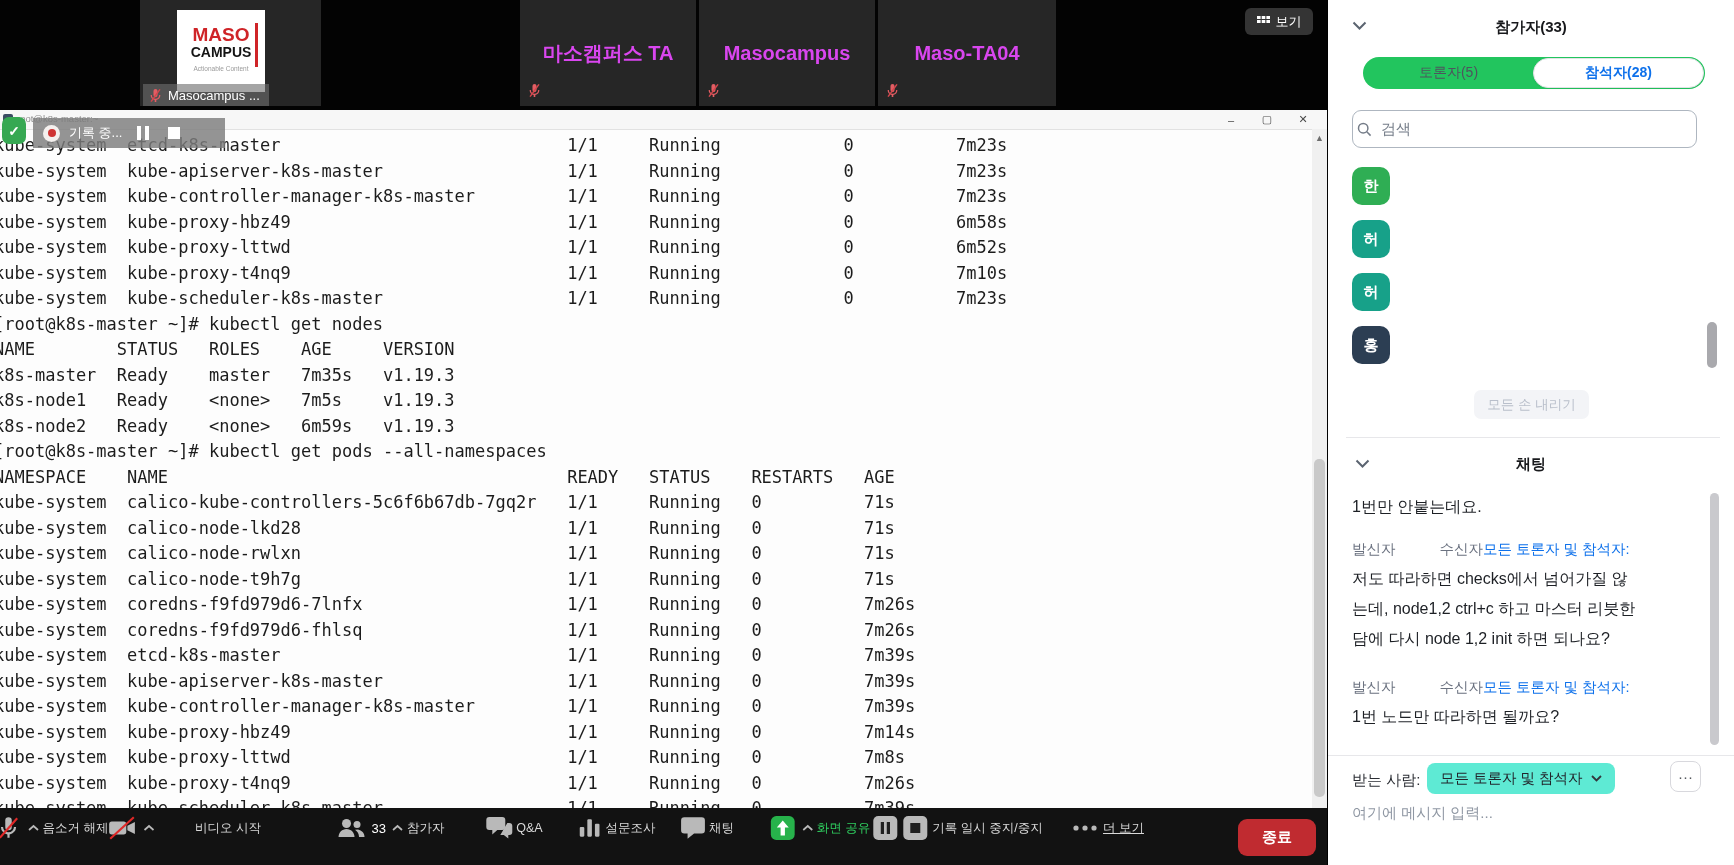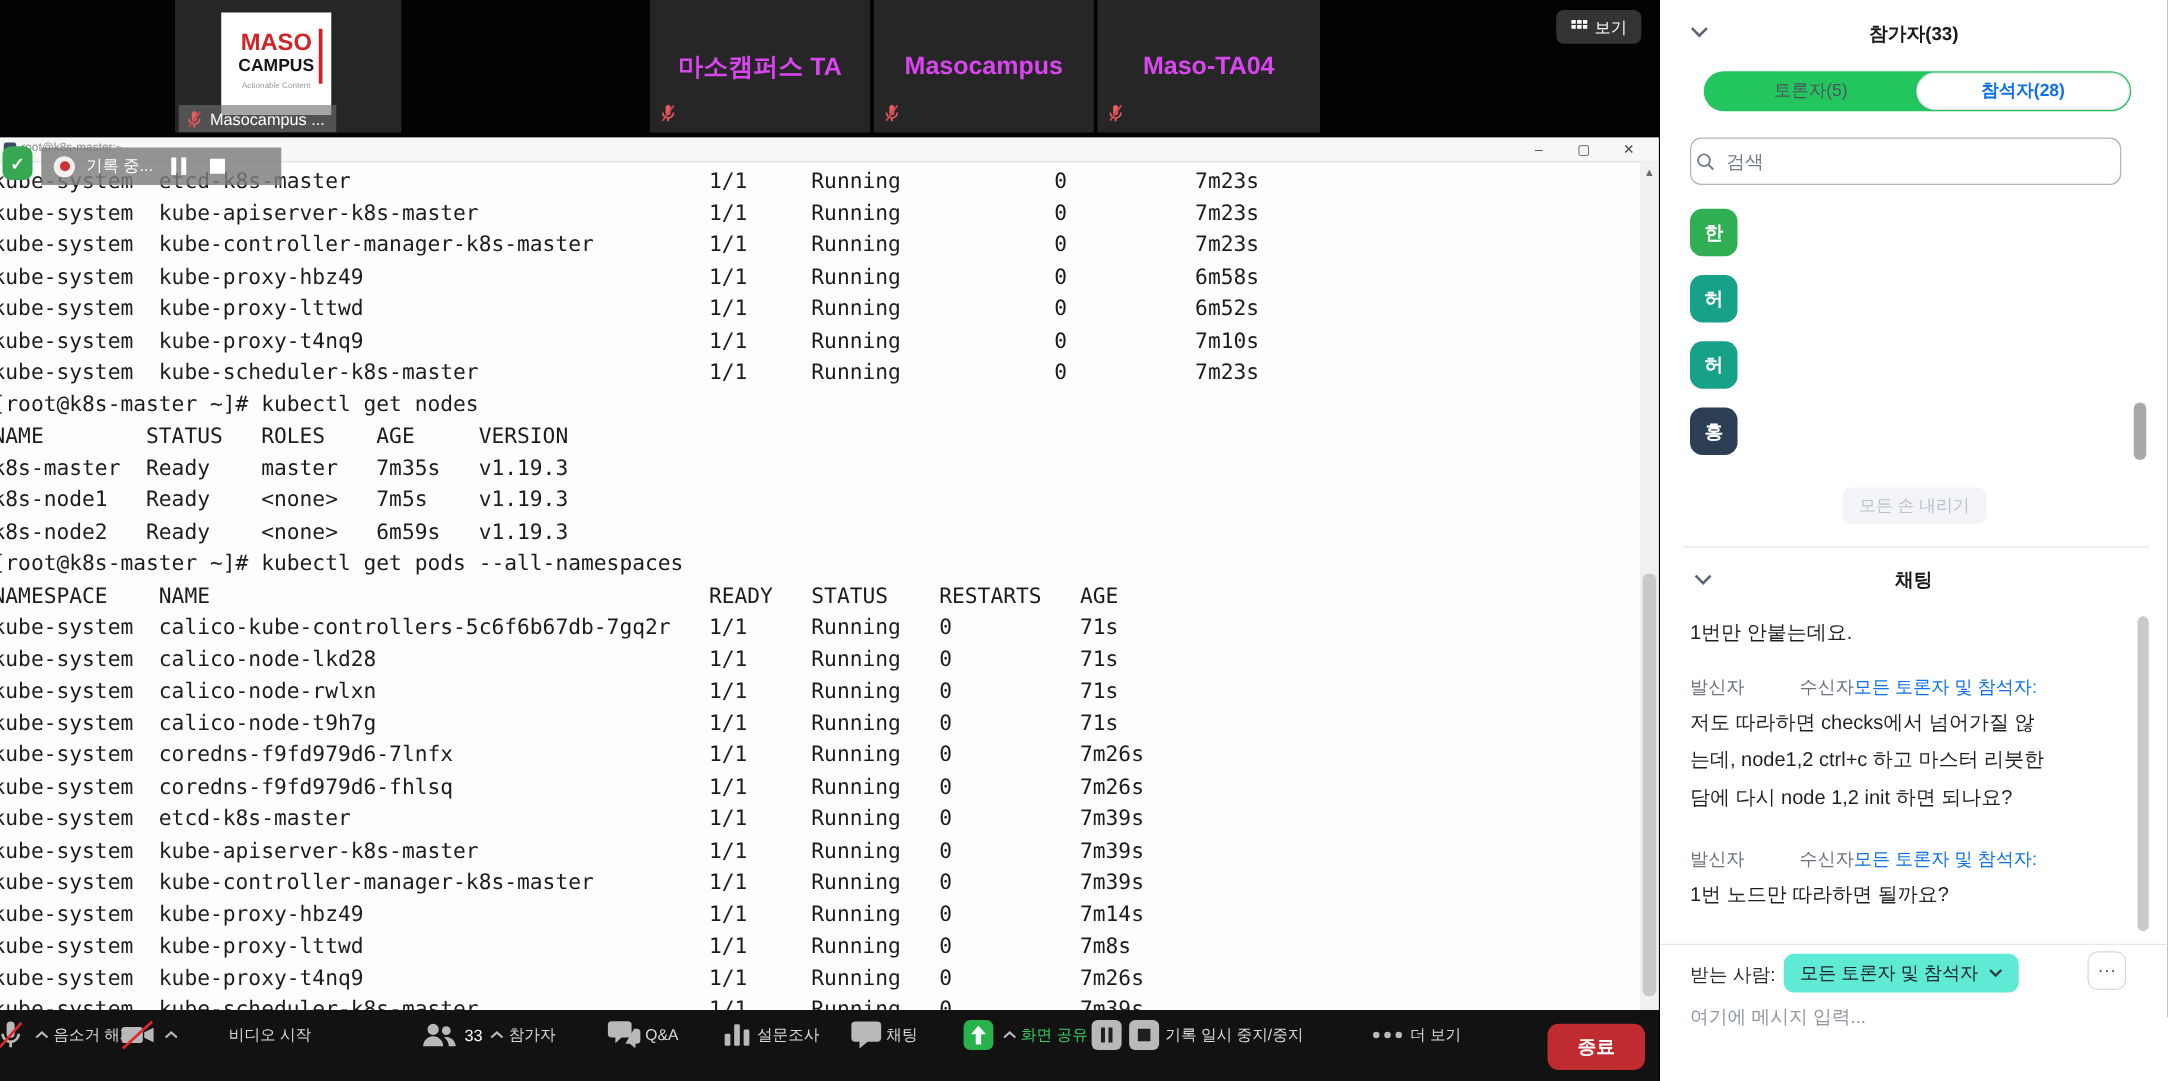--- a/index.html
+++ b/index.html
@@ -197,21 +197,21 @@
             <path fill="#b9b9b9" d="M12 14a3 3 0 0 0 3-3V5a3 3 0 0 0-6 0v6a3 3 0 0 0 3 3z"></path>
             <path fill="#b9b9b9" d="M17 11a5 5 0 0 1-10 0H5a7 7 0 0 0 6 6.9V21h2v-3.1A7 7 0 0 0 19 11h-2z"></path>
             <line x1="4" y1="21" x2="20" y2="3" stroke="#e02828" stroke-width="2"></line>
           </svg>
           <span><svg width="12" height="8" viewBox="0 0 12 8">
               <path d="M1.5 6l4.5-4 4.5 4" stroke="#b9b9b9" fill="none" stroke-width="1.7"></path>
             </svg></span>
         </div>
         <div class="tb-label">음소거 해제</div>
       </div>
-      <div class="tb-item" style="left: 172px; gap: 40px;">
+      <div class="tb-item" style="left: 184px; gap: 40px;">
         <div class="tb-ic-row">
           <svg width="30" height="26" viewBox="0 0 28 24">
             <rect x="2" y="6" width="16" height="12" rx="2.5" fill="#b9b9b9"></rect>
             <path d="M19 10l7-3.5v11L19 14z" fill="#b9b9b9"></path>
             <line x1="3" y1="22" x2="25" y2="2" stroke="#e02828" stroke-width="2"></line>
           </svg>
           <span><svg width="12" height="8" viewBox="0 0 12 8">
               <path d="M1.5 6l4.5-4 4.5 4" stroke="#b9b9b9" fill="none" stroke-width="1.7"></path>
             </svg></span>
         </div>
@@ -276,21 +276,21 @@
           <svg width="58" height="26" viewBox="0 0 58 26">
             <rect x="2" y="1" width="24" height="24" rx="5" fill="#b9b9b9"></rect>
             <rect x="9.5" y="7" width="3.2" height="12" fill="#1f1f1f"></rect>
             <rect x="15.5" y="7" width="3.2" height="12" fill="#1f1f1f"></rect>
             <rect x="32" y="1" width="24" height="24" rx="5" fill="#b9b9b9"></rect>
             <rect x="39" y="8" width="10" height="10" fill="#1f1f1f"></rect>
           </svg>
         </div>
         <div class="tb-label">기록 일시 중지/중지</div>
       </div>
-      <div class="tb-item" style="left: 1132px;">
+      <div class="tb-item" style="left: 1107px; text-decoration: underline;">
         <div class="tb-ic-row">
           <svg width="30" height="26" viewBox="0 0 30 26">
             <circle cx="6" cy="13" r="2.6" fill="#b9b9b9"></circle>
             <circle cx="15" cy="13" r="2.6" fill="#b9b9b9"></circle>
             <circle cx="24" cy="13" r="2.6" fill="#b9b9b9"></circle>
           </svg>
         </div>
         <div class="tb-label">더 보기</div>
       </div>
     </div>

